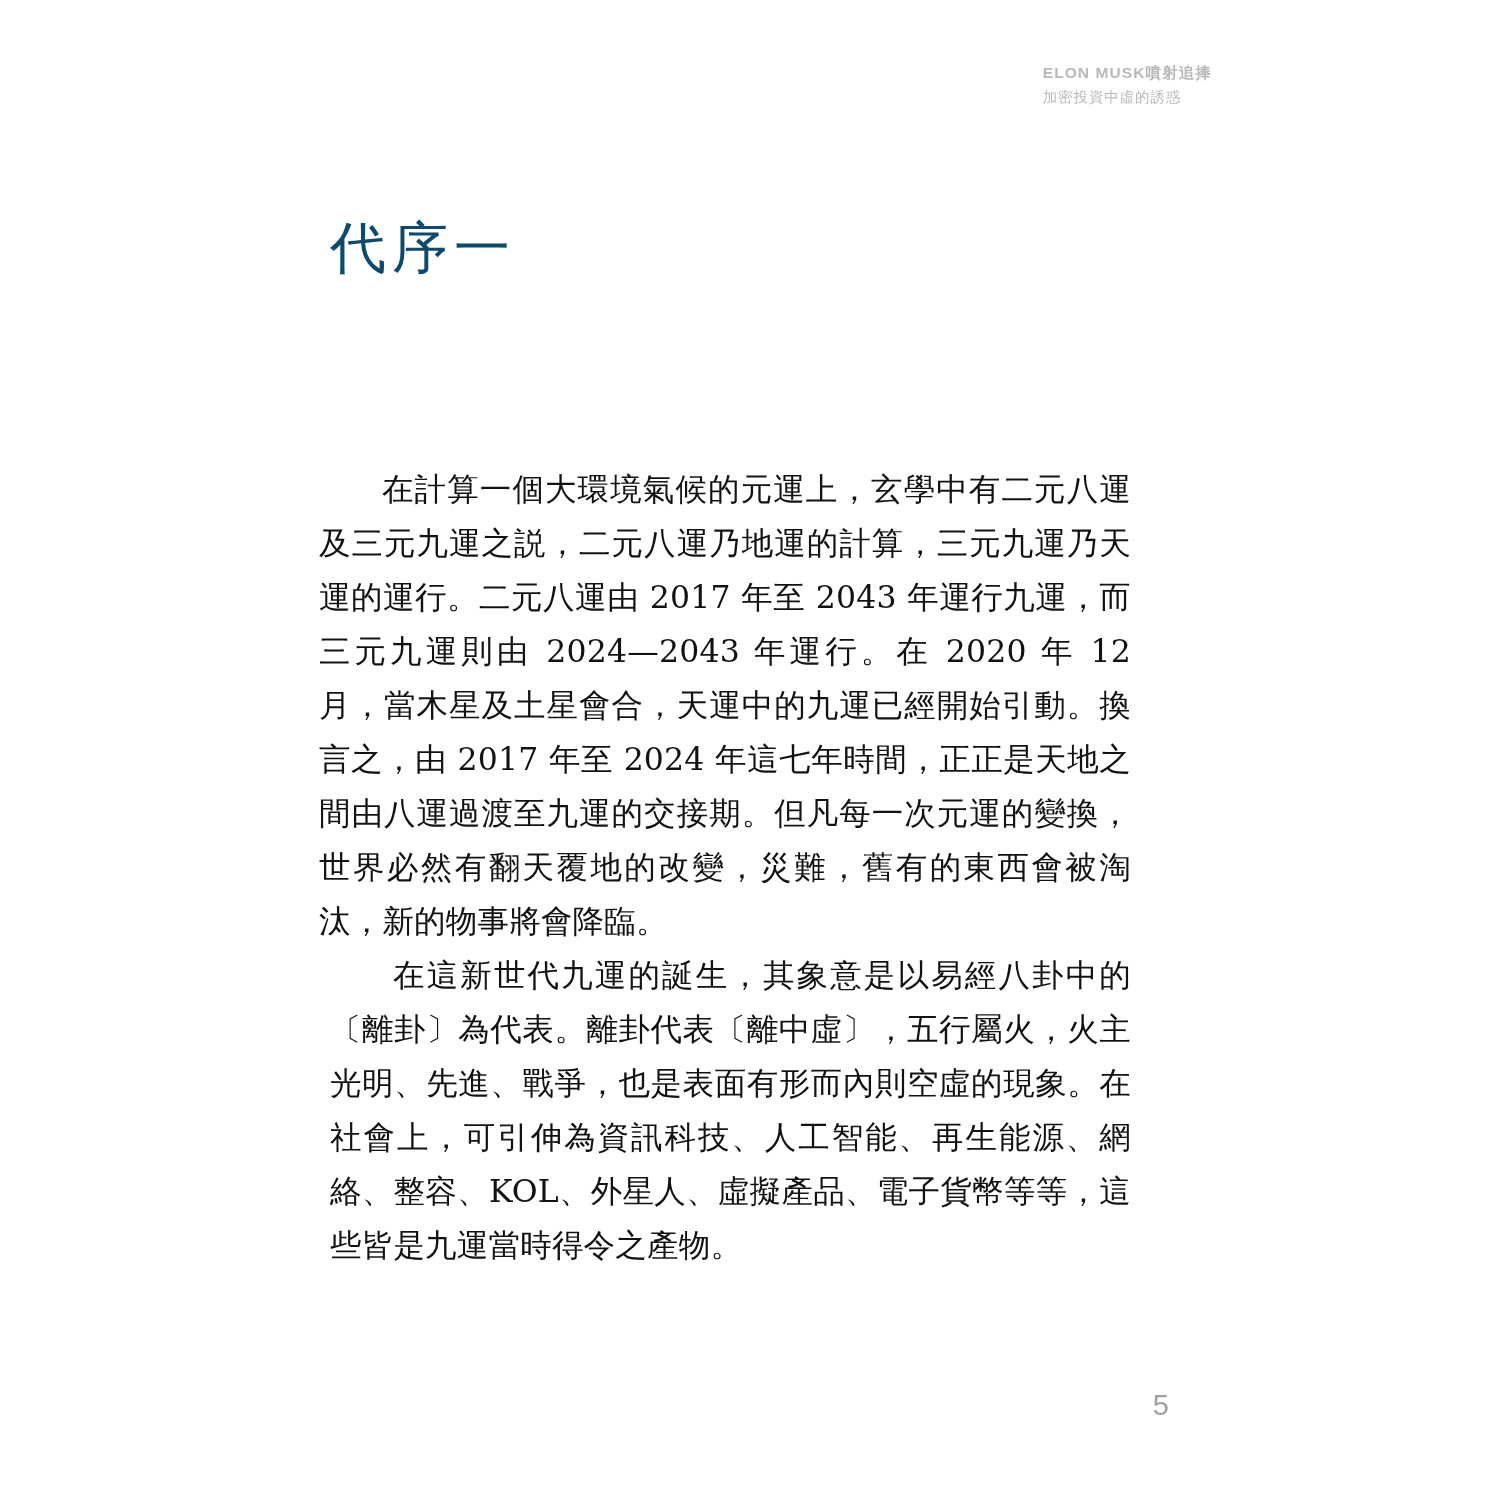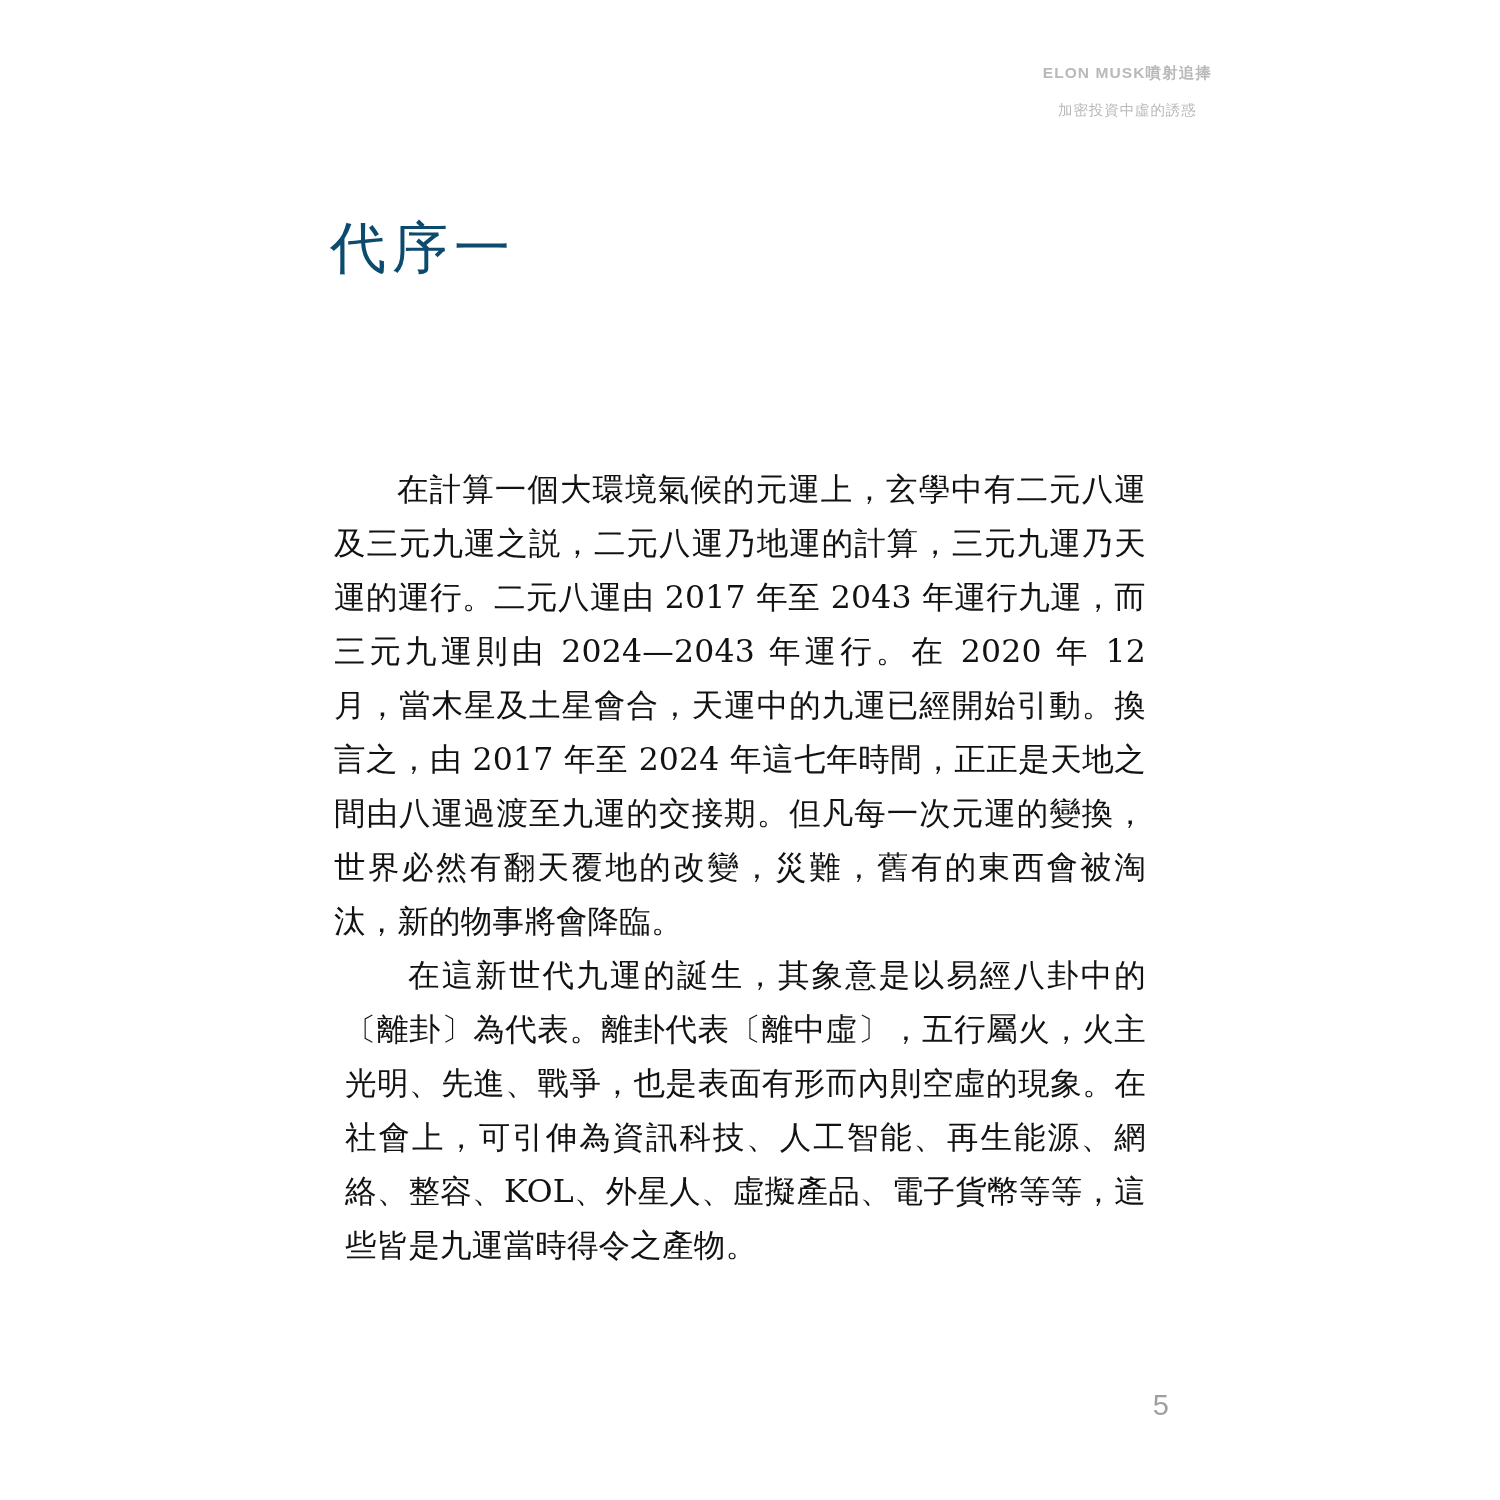--- a/index.html
+++ b/index.html
@@ -20,57 +20,57 @@
     width: 1500px;
     height: 1500px;
     box-sizing: border-box;
   }
 
   
   .running-head {
     position: absolute;
     top: 62px;
     right: 288px;
-    text-align: center;
+    text-align: left;
     color: #b9b9b9;
     line-height: 1.45;
     letter-spacing: 0.5px;
   }
   .running-head .line1 {
     font-family: "Liberation Sans", "DejaVu Sans", sans-serif;
     font-size: 15.5px;
     font-weight: 600;
     letter-spacing: 1.1px;
   }
   .running-head .line2 {
-    font-family: Liberation Serif, serif;
+    font-family: Liberation Mono, monospace;
     font-size: 14.5px;
     font-weight: 500;
     letter-spacing: 0.9px;
-    margin-top: 16px;
+    margin-top: 4px;
   }
 
   
   .chapter-title {
     position: absolute;
     top: 176px;
     left: 330px;
     font-family: "DejaVu Serif", "Liberation Serif", serif;
     font-size: 56px;
     font-weight: 400;
     letter-spacing: 6px;
     color: #0c4a6e;
     line-height: 1.2;
   }
 
   
   .body-block {
     position: absolute;
     top: 462px;
-    left: 334px;
+    left: 319px;
     width: 812px;
   }
   .para {
     font-family: "DejaVu Serif", "Liberation Serif", serif;
     font-size: 31.5px;
     line-height: 54px;
     color: #121212;
     text-align: justify;
     text-justify: inter-ideograph;
     letter-spacing: 0.2px;

